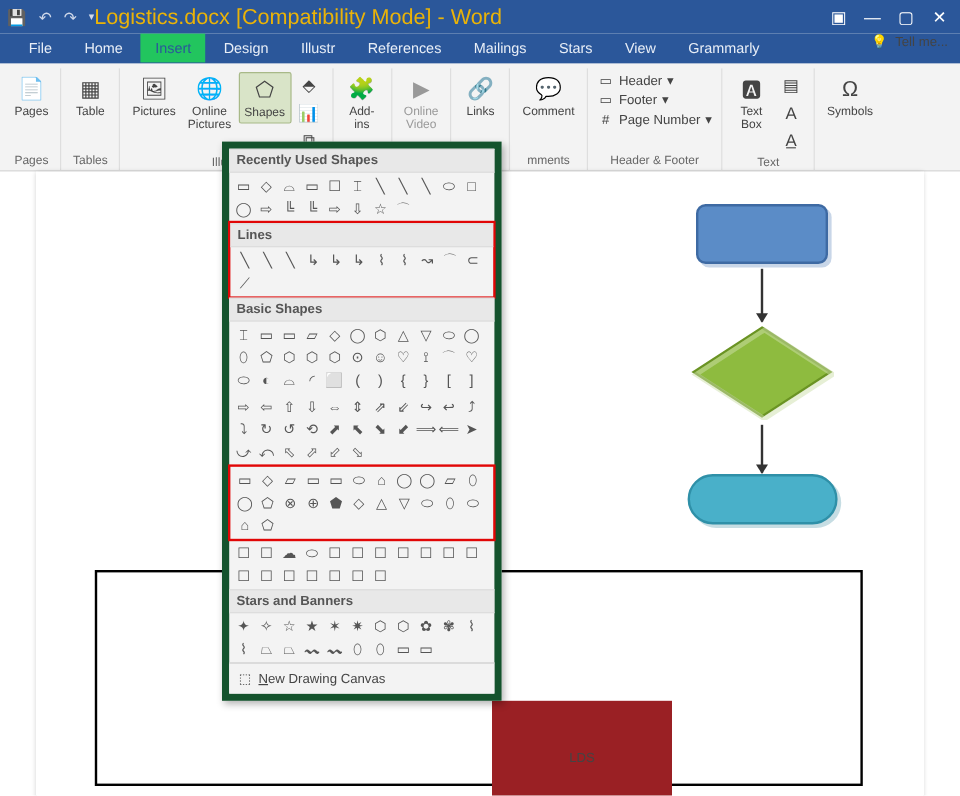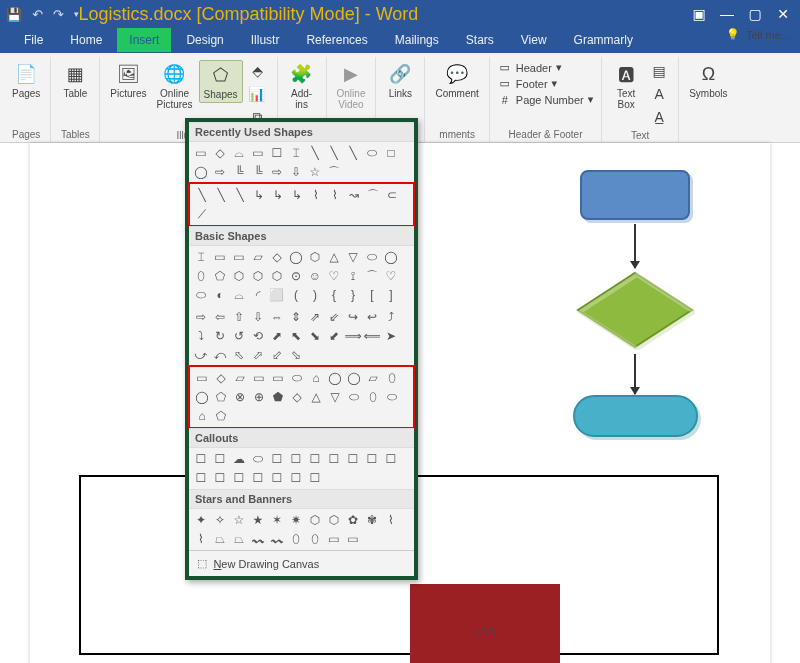--- a/index.html
+++ b/index.html
@@ -23,21 +23,21 @@
 .rbtn .ic{width:24px;height:24px;display:flex;align-items:center;justify-content:center;font-size:18px}
 .rbtn .tx{font-size:10px;text-align:center;line-height:1.1}
 .rbtn.sm{min-width:22px}
 .rbtn.sm .ic{width:18px;height:18px;font-size:14px}
 .stacked{display:flex;flex-direction:column;gap:1px}
 .stacked .row{display:flex;align-items:center;gap:4px;font-size:10px;padding:1px 2px}
 .stacked .row .ic{width:14px;text-align:center}
 .rbtn.highlight{background:#d9e4c8;border:1px solid #a8b988;border-radius:2px}
 .doc{position:absolute;top:143px;left:0;right:0;bottom:0;background:#fff}
 .page{position:absolute;left:30px;top:0;width:740px;height:600px;background:#fff;box-shadow:0 0 4px rgba(0,0,0,.2)}
-.shape-gallery{position:absolute;left:185px;top:118px;width:233px;background:#f3f3f3;border:4px solid #14532d;box-shadow:2px 3px 6px rgba(0,0,0,.3);z-index:50}
+.shape-gallery{position:absolute;left:185px;top:118px;width:233px;background:#f3f3f3;border:6px solid #14532d;box-shadow:2px 3px 6px rgba(0,0,0,.3);z-index:50}
 .sg-section .sg-head{background:#e8e8e8;border-top:1px solid #ddd;border-bottom:1px solid #ddd;padding:3px 6px;font-size:11px;font-weight:600;color:#555}
 .sg-section.redbox{border:2px solid #e10606;margin:-1px}
 .sg-body{padding:3px 4px;display:flex;flex-wrap:wrap;gap:3px}
 .sg-body span{width:16px;height:16px;display:flex;align-items:center;justify-content:center;font-size:12px;color:#555;border:0}
 .sg-foot{border-top:1px solid #ccc;padding:6px 8px;display:flex;align-items:center;gap:6px;background:#f3f3f3}
 .sg-foot .u{text-decoration:underline}
 .flow-rect{position:absolute;left:580px;top:170px;width:110px;height:50px;background:#5b8cc7;border:2px solid #3e6aa3;border-radius:8px;box-shadow:3px 3px 0 #c8d6e8}
 .flow-diam{position:absolute;left:575px;top:270px;width:120px;height:80px}
 .flow-diam svg{width:100%;height:100%}
 .flow-term{position:absolute;left:573px;top:395px;width:125px;height:42px;background:#49b0c9;border:2px solid #2f90a8;border-radius:21px;box-shadow:3px 3px 0 #c6dde3}
@@ -265,20 +265,21 @@
         <span>⇨</span>
         <span>╚</span>
         <span>╚</span>
         <span>⇨</span>
         <span>⇩</span>
         <span>☆</span>
         <span>⌒</span>
       </div>
     </div>
     <div class="sg-section redbox">
+      <div class="sg-head">Lines</div>
       <div class="sg-body">
         <span>╲</span>
         <span>╲</span>
         <span>╲</span>
         <span>↳</span>
         <span>↳</span>
         <span>↳</span>
         <span>⌇</span>
         <span>⌇</span>
         <span>↝</span>
@@ -379,21 +380,20 @@
         <span>△</span>
         <span>▽</span>
         <span>⬭</span>
         <span>⬯</span>
         <span>⬭</span>
         <span>⌂</span>
         <span>⬠</span>
       </div>
     </div>
     <div class="sg-section">
-      <div class="sg-head">Callouts</div>
       <div class="sg-body">
         <span>☐</span>
         <span>☐</span>
         <span>☁</span>
         <span>⬭</span>
         <span>☐</span>
         <span>☐</span>
         <span>☐</span>
         <span>☐</span>
         <span>☐</span>

